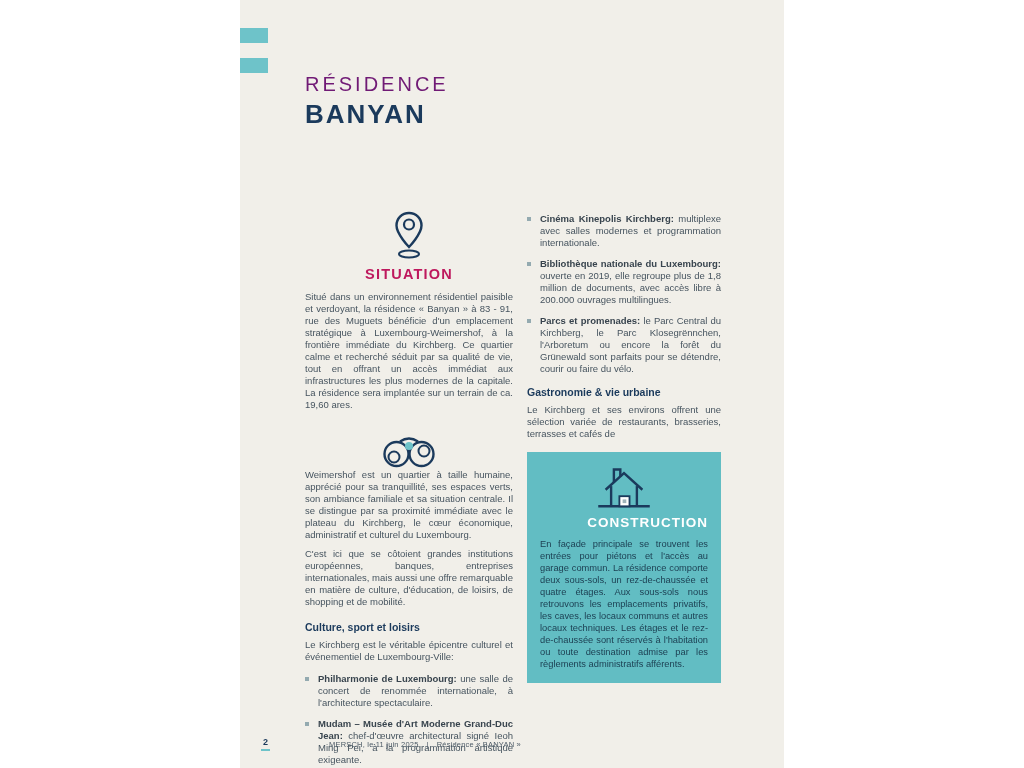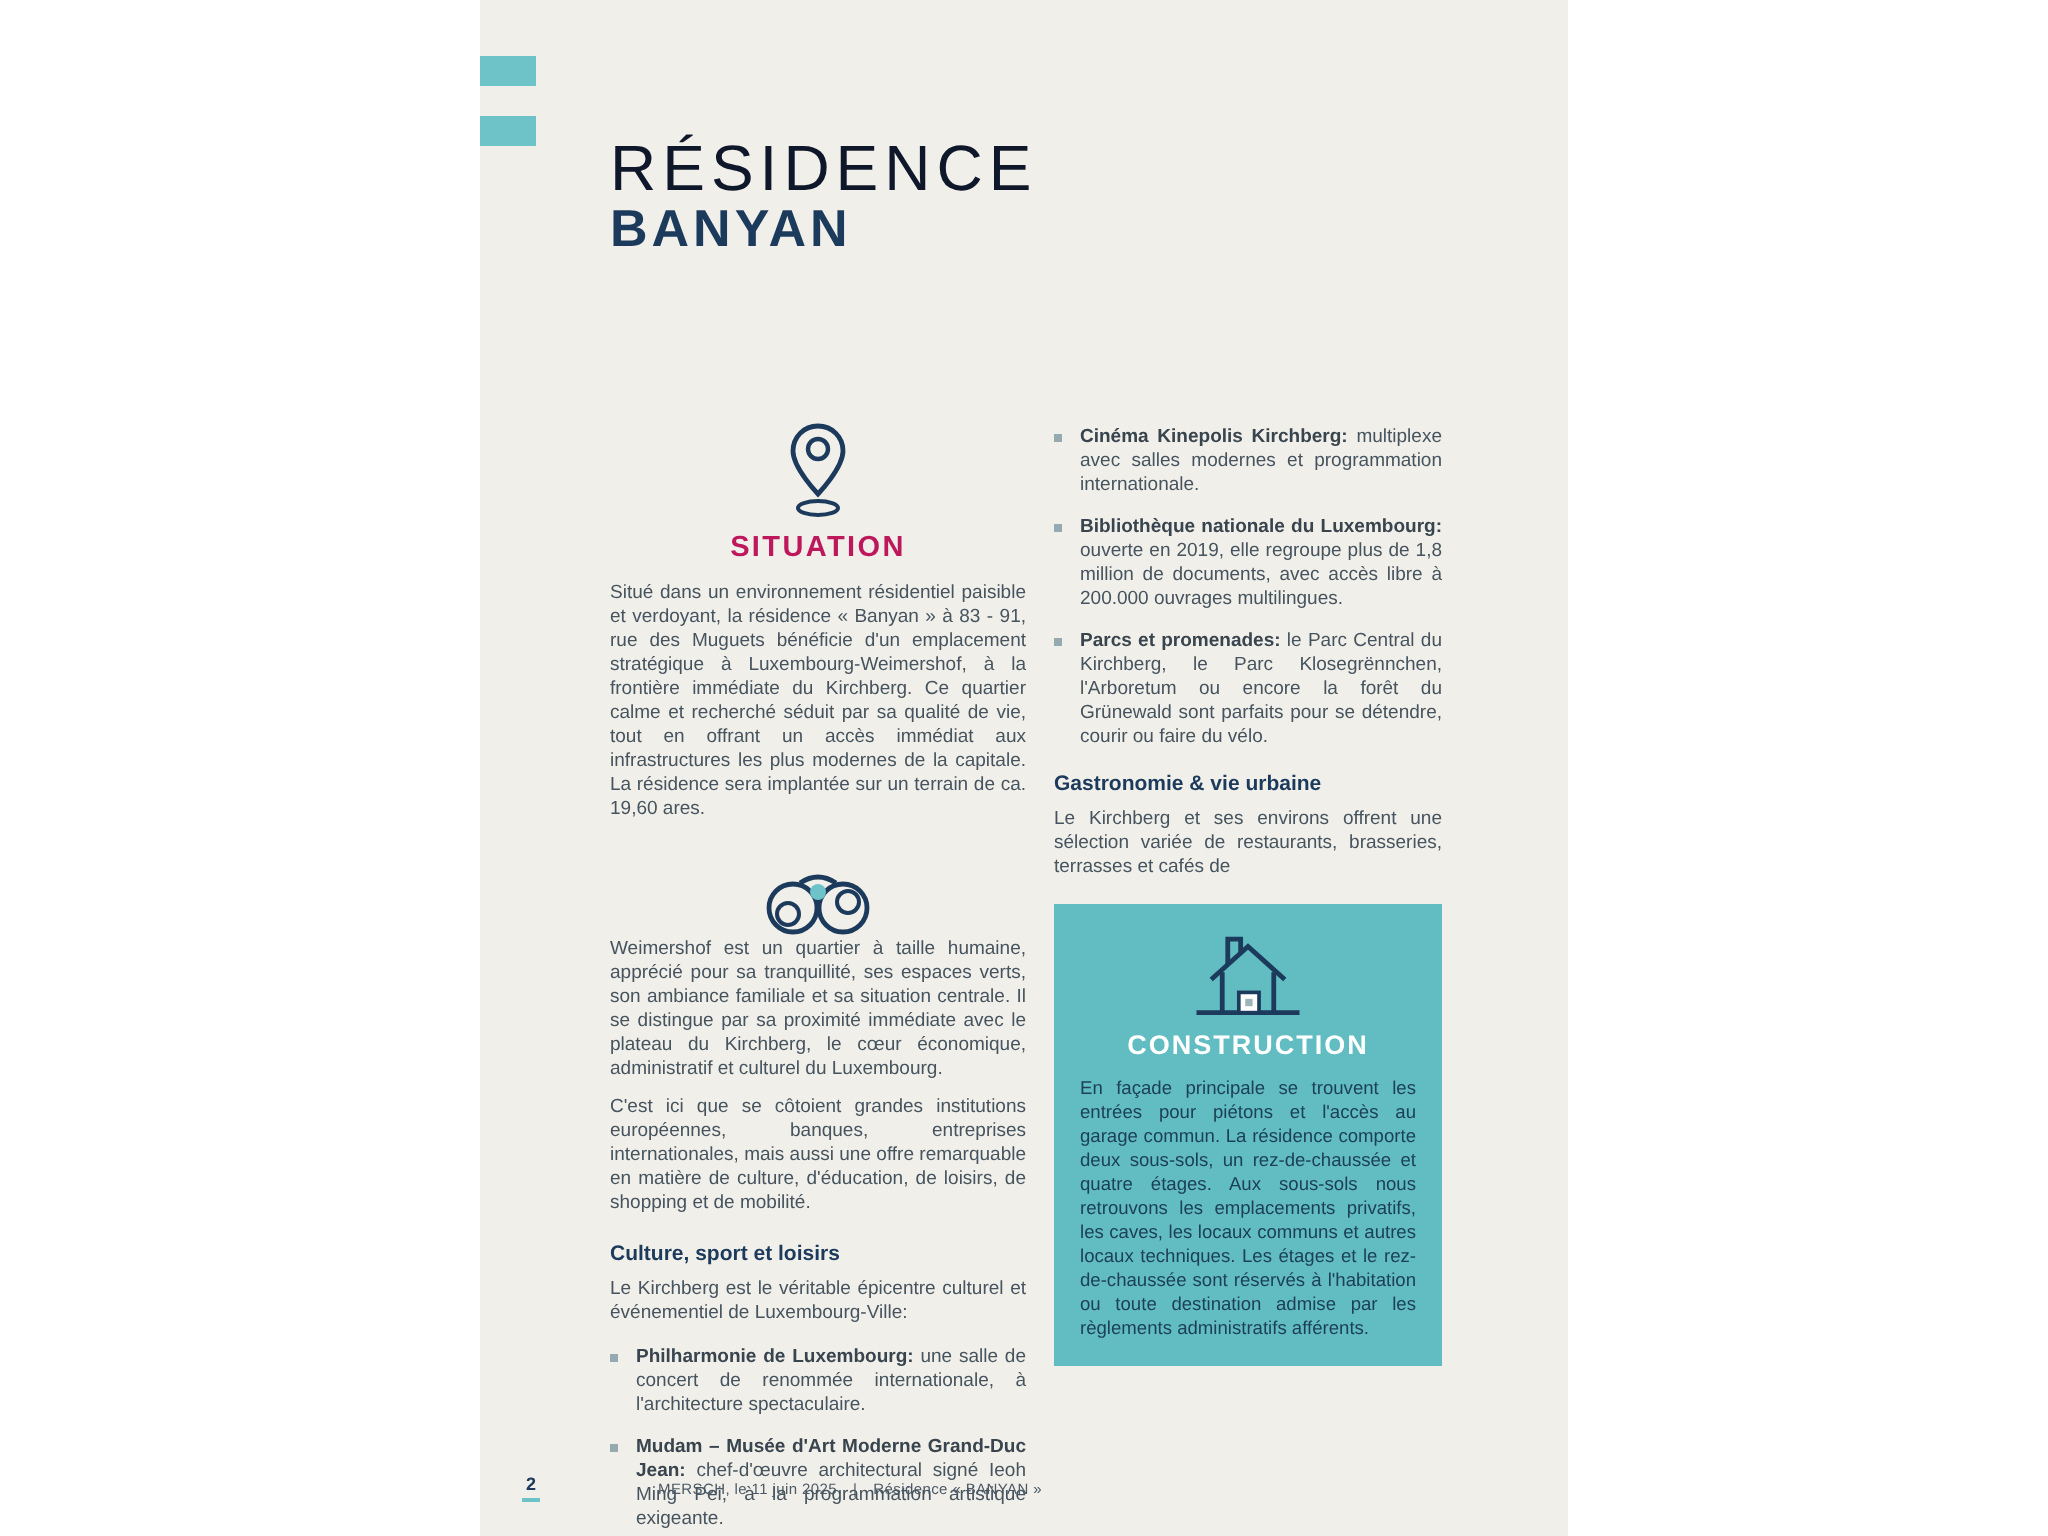--- a/index.html
+++ b/index.html
@@ -7,37 +7,37 @@
     width:1024px;height:768px;background:#ffffff;position:relative;overflow:hidden;
     font-family:"Liberation Sans", sans-serif;
     -webkit-font-smoothing:antialiased;
   }
   .page{position:absolute;left:240px;top:0;width:544px;height:768px;background:#f1efe9;}
   .accent-sq{position:absolute;left:0;width:28px;height:15px;background:#6ec3c9;}
   .accent-sq.one{top:28px}
   .accent-sq.two{top:58px}
 
   .title{position:absolute;left:65px;top:69px;}
-  .title .line1{font-size:32px;font-weight:300;letter-spacing:3px;color:#0f172a;line-height:30px;}
+  .title .line1{font-size:20px;font-weight:300;letter-spacing:3px;color:#701a75;line-height:30px;}
   .title .line2{font-size:26px;font-weight:700;letter-spacing:2px;color:#1b3a5c;line-height:30px;}
 
   .col-left{position:absolute;left:65px;top:211px;width:208px;}
   .col-right{position:absolute;left:287px;top:213px;width:194px;}
 
   .icon-wrap{text-align:center;}
   .sec-h{text-align:center;font-size:14.5px;font-weight:700;letter-spacing:1.2px;color:#be185d;margin:7px 0 9px;}
   .body-p{font-size:9.5px;line-height:12px;text-align:justify;color:#46545f;margin:0 0 7px;}
   .sub-h{font-size:10.5px;font-weight:700;color:#1b3a5c;margin:13px 0 6px;}
 
   .bullet{position:relative;padding-left:13px;margin:0 0 9px;font-size:9.5px;line-height:12px;text-align:justify;color:#46545f;}
   .bullet .bsq{position:absolute;left:0;top:4px;width:4px;height:4px;background:#94aab0;}
   .bullet .blabel{font-weight:700;color:#38444e;}
 
   .construction{margin-top:12px;background:#62bdc3;padding:12px 13px 13px;}
-  .construction .sec-h{color:#ffffff;font-size:13.5px;margin:5px 0 8px;letter-spacing:1px;}
+  .construction .sec-h{color:#ffffff;font-size:13.5px;margin:5px 0 8px;letter-spacing:1px;text-align:right;}
   .construction .body-p{color:#1d4154;margin:0;font-size:9.3px;}
 
   .footer-num{position:absolute;left:21px;top:737px;font-size:9px;font-weight:700;color:#1b3a5c;border-bottom:2px solid #6ec3c9;padding:0 2px 2px;}
   .footer-text{position:absolute;left:65px;top:740px;font-size:7.5px;color:#4c5a66;letter-spacing:0.2px;padding-left:24px;}
   .footer-text .sep{margin:0 8px;}
 
   svg{display:inline-block;vertical-align:top;}
 </style>
 </head>
 <body>

